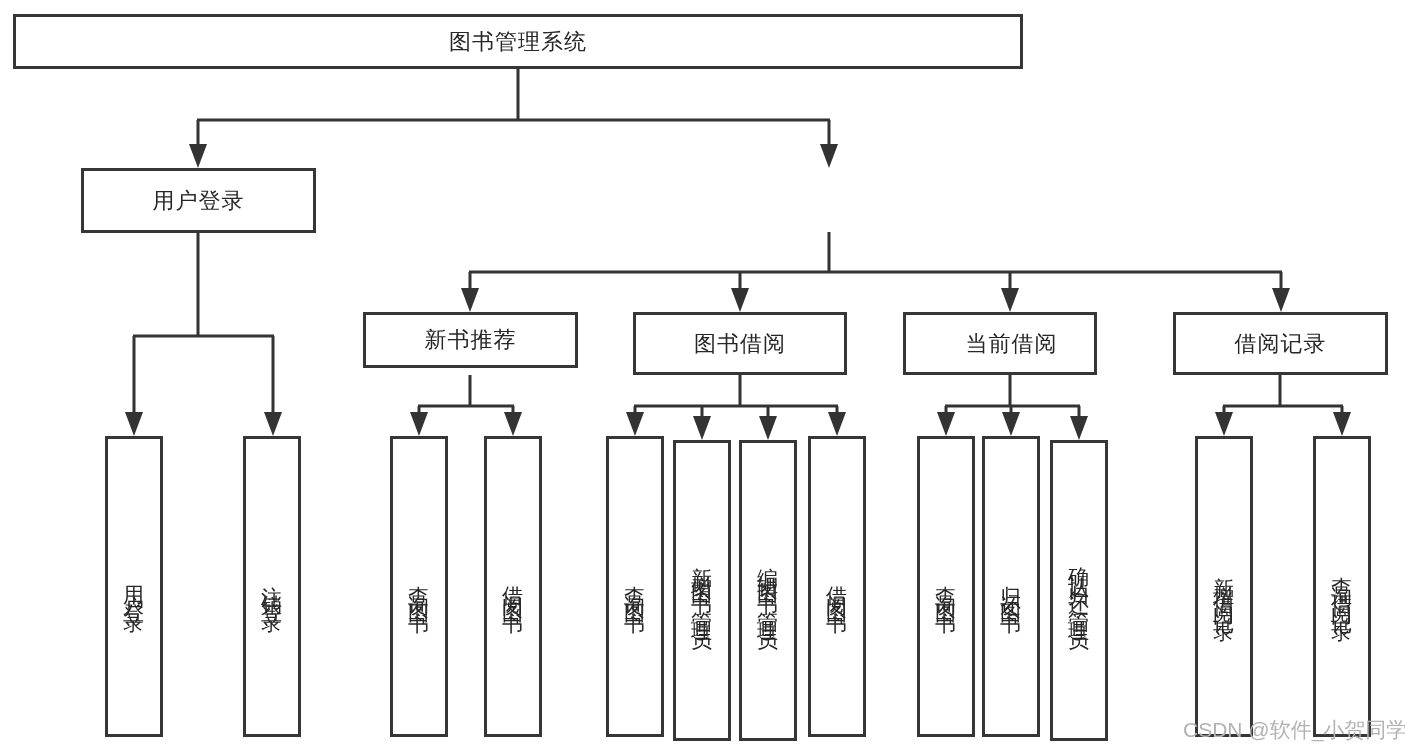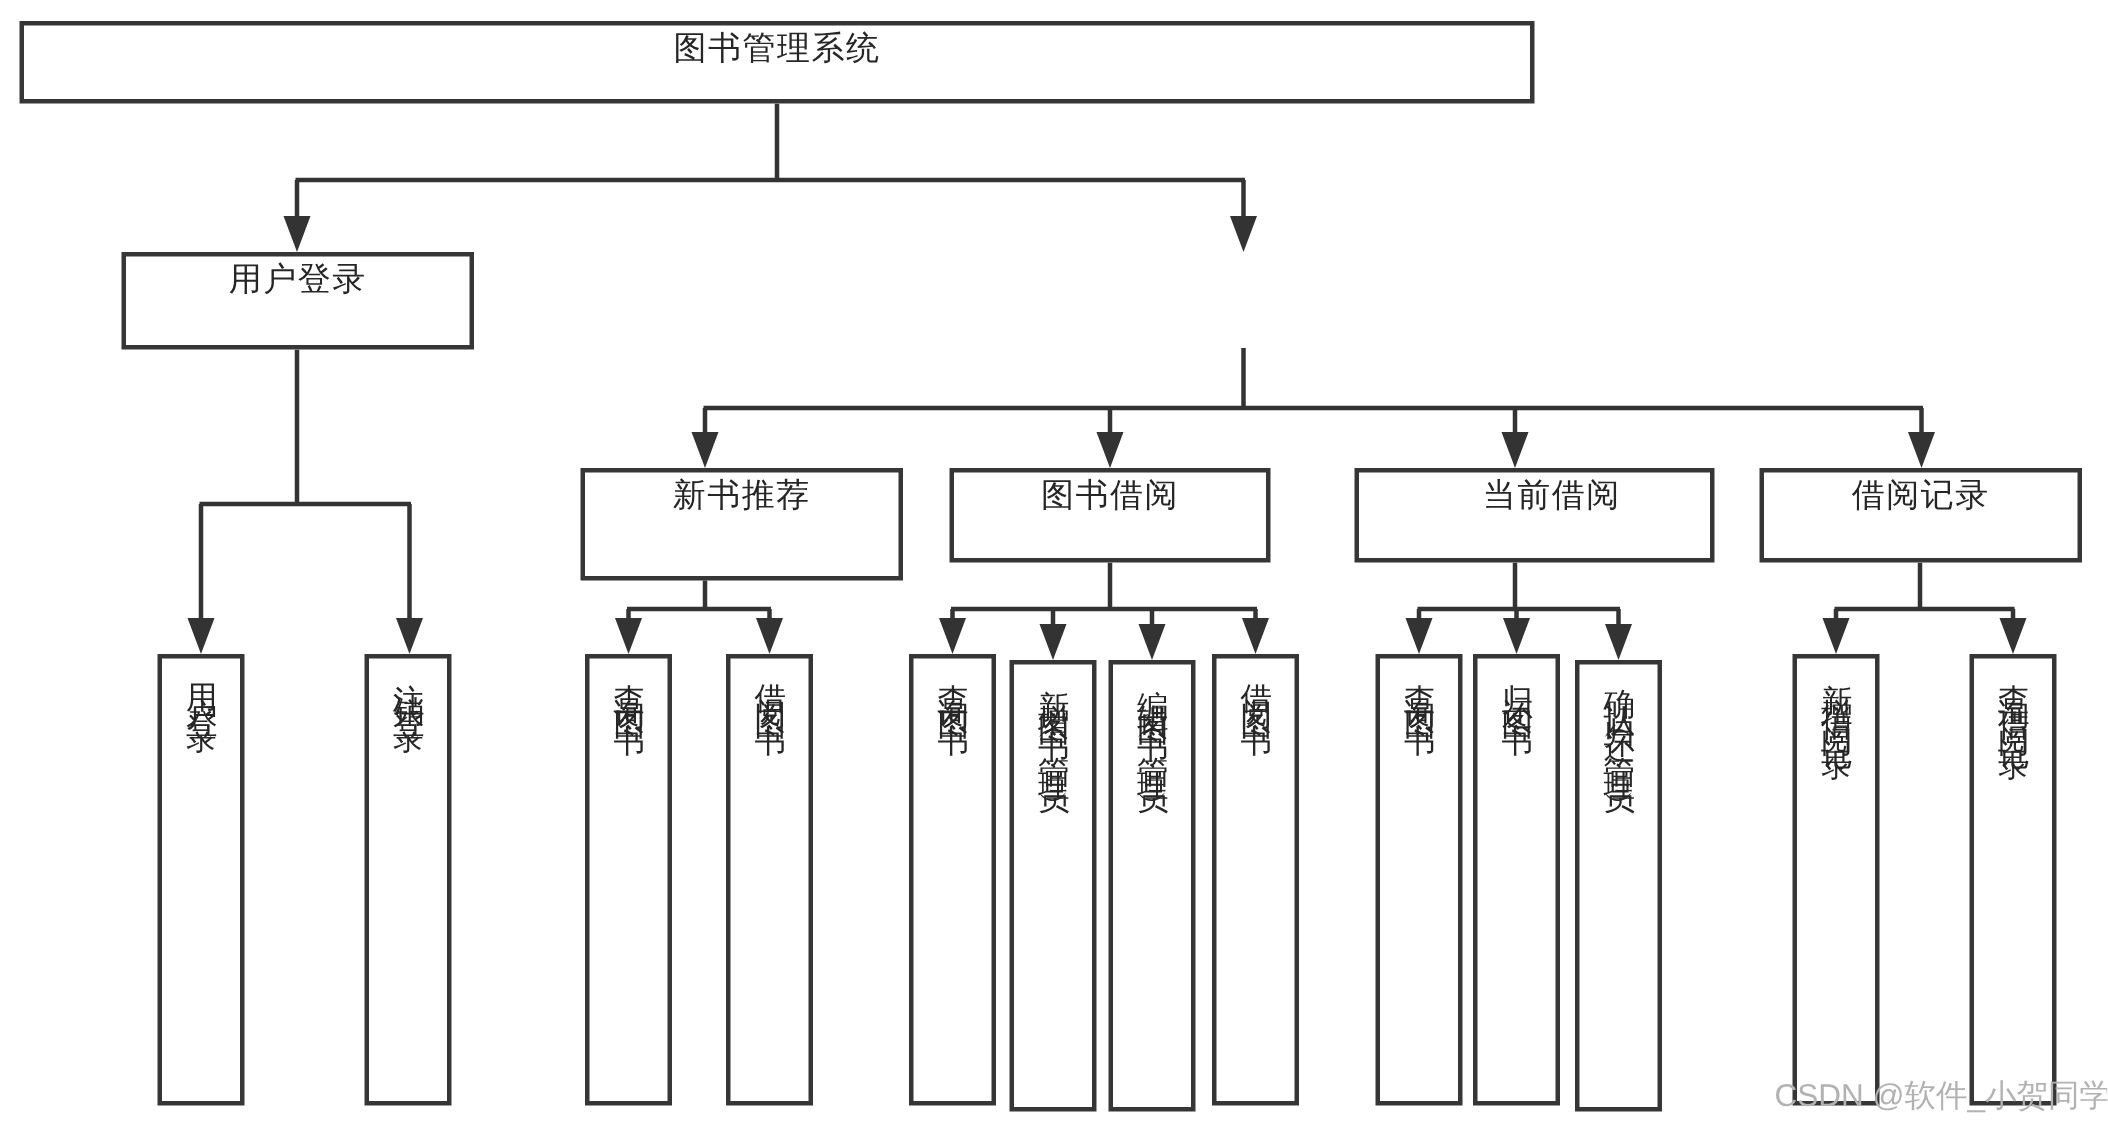--- a/index.html
+++ b/index.html
@@ -20,20 +20,21 @@
     left: 0;
     top: 0;
     pointer-events: none;
   }
   .node {
     position: absolute;
     box-sizing: border-box;
     border: 3px solid #363636;
     background: #ffffff;
     display: flex;
+    align-items: center;
     justify-content: center;
     color: #262626;
   }
   .h-node span {
     font-size: 22px;
     letter-spacing: 1px;
     white-space: nowrap;
   }
   .v-node span {
     writing-mode: vertical-rl;
@@ -90,27 +91,27 @@
   </svg>
 
   <div class="node h-node" style="left:13px; top:14px; width:1010px; height:55px;">
     <span>图书管理系统</span>
   </div>
 
   <div class="node h-node" style="left:81px; top:168px; width:235px; height:65px;">
     <span>用户登录</span>
   </div>
 
-  <div class="node h-node" style="left:363px; top:312px; width:215px; height:75px;margin-left:24px;">
+  <div class="node h-node" style="left:363px; top:312px; width:215px; height:56px;">
     <span>新书推荐</span>
   </div>
   <div class="node h-node" style="left:633px; top:312px; width:214px; height:63px;">
     <span>图书借阅</span>
   </div>
-  <div class="node h-node" style="left:903px; top:312px; width:240px; height:63px;padding-left:23px;">
+  <div class="node h-node" style="left:903px; top:312px; width:194px; height:63px;padding-left:23px;">
     <span>当前借阅</span>
   </div>
   <div class="node h-node" style="left:1173px; top:312px; width:215px; height:63px;">
     <span>借阅记录</span>
   </div>
 
   <div class="node v-node" style="left:105px; top:436px; width:58px; height:301px;">
     <span>用户登录</span>
   </div>
   <div class="node v-node" style="left:243px; top:436px; width:58px; height:301px;">

